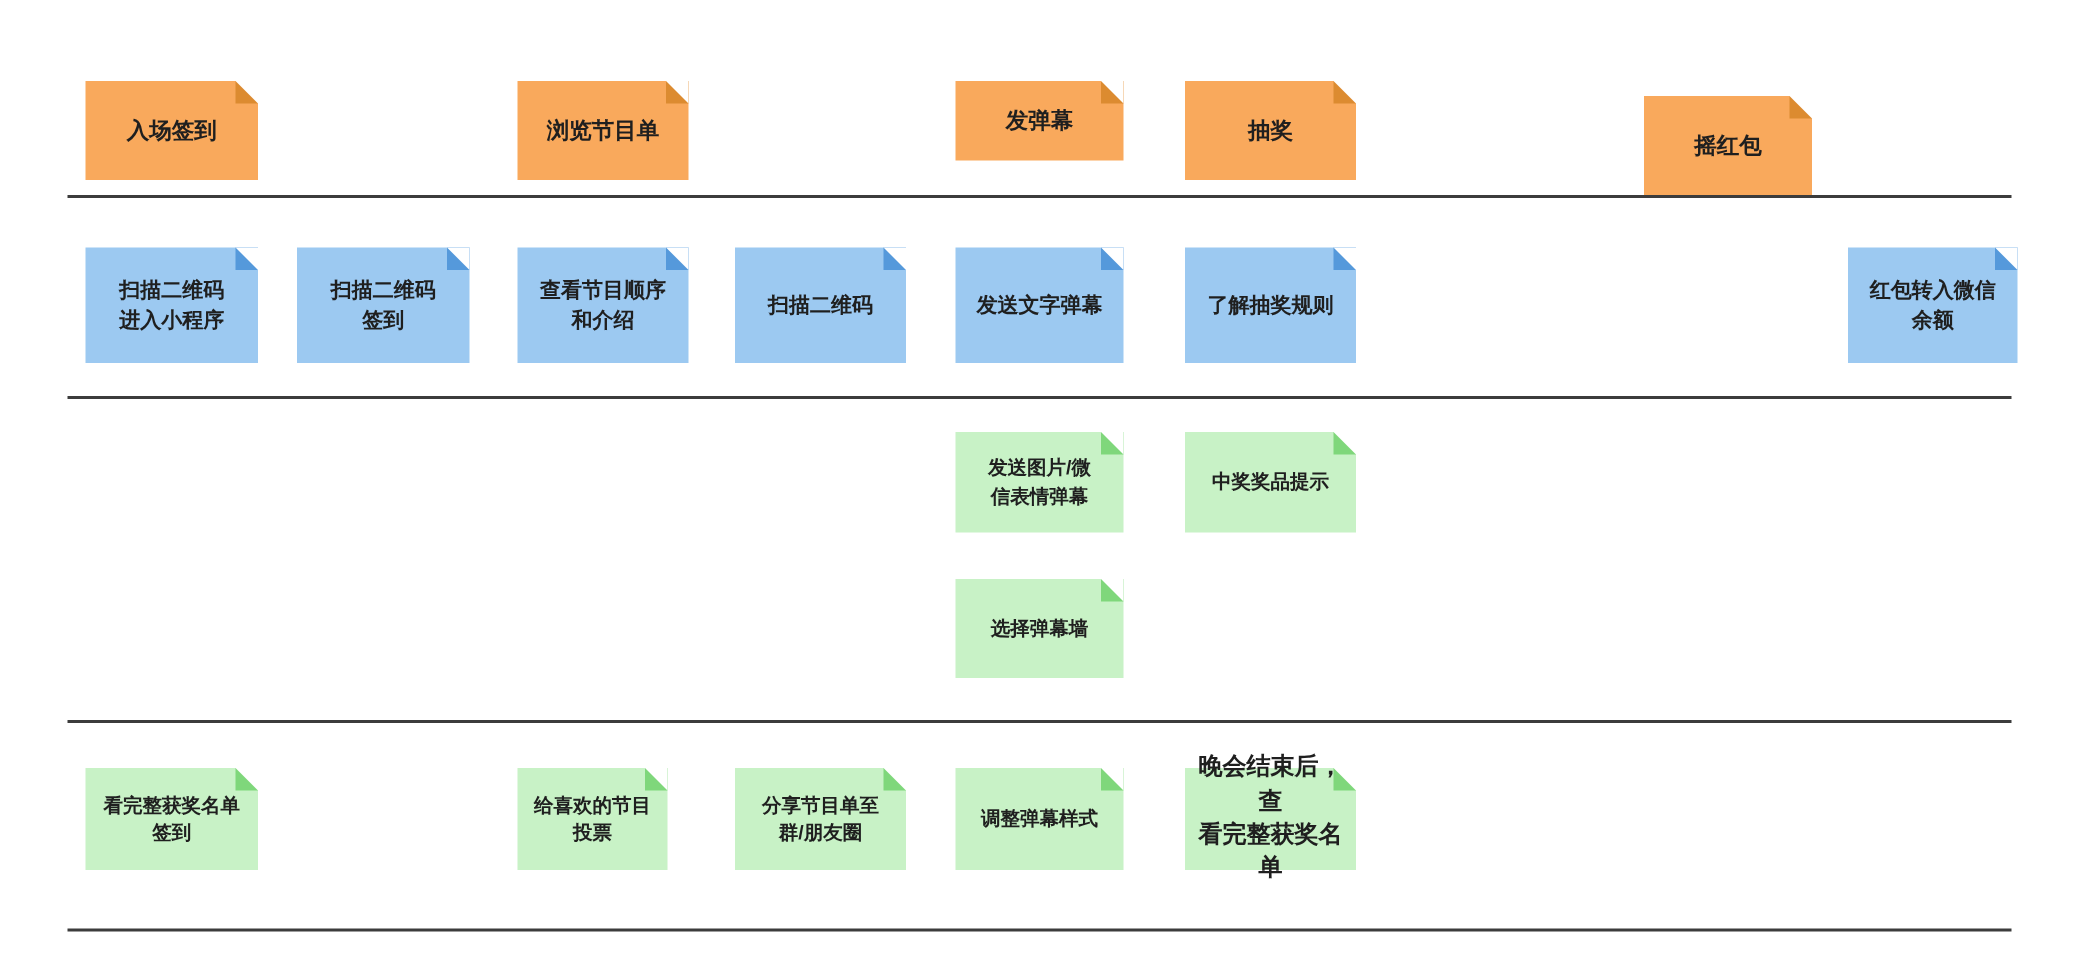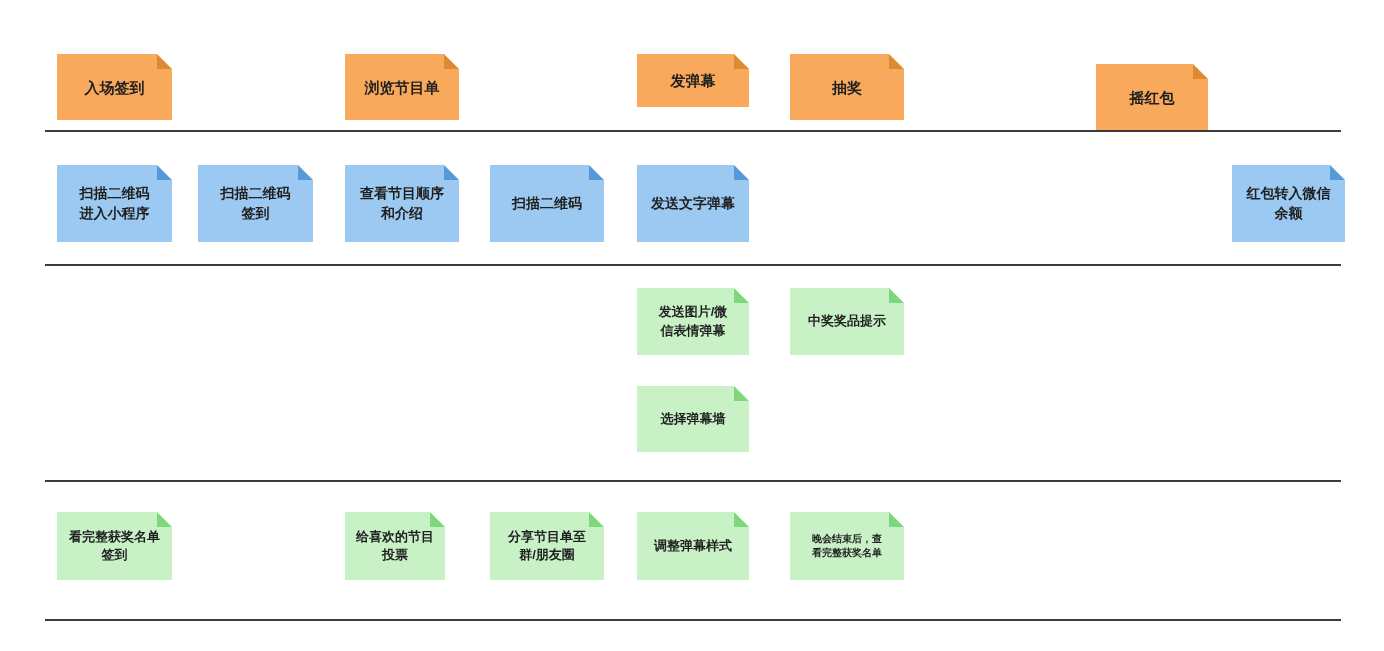--- a/index.html
+++ b/index.html
@@ -43,21 +43,21 @@
   }
   .note.activity { background: var(--activity-fill, #F9A95C); font-size: 15px; }
   .note.activity::after { border-color: transparent #ffffff var(--activity-fold, #DC8B30) transparent; }
 
   .note.task { background: var(--task-fill, #9CC9F1); font-size: 14px; }
   .note.task::after { border-color: transparent #ffffff var(--task-fold, #5599DB) transparent; }
 
   .note.detail { background: var(--detail-fill, #C8F2C6); font-size: 13px; }
   .note.detail::after { border-color: transparent #ffffff var(--detail-fold, #7FD77B) transparent; }
 
-  .note.small { font-size: 10px; }
+  .note.small { font-size: 16px; }
 
   .note-label { width: 100%; }
 </style>
 </head>
 <body>
 
 <div class="canvas">
 
   <div class="divider" style="top:130px"></div>
   <div class="divider" style="top:264px"></div>
@@ -91,20 +91,23 @@
   <div class="note task" style="left:345px;top:165px;width:114px;height:77px">
     <span class="note-label">查看节目顺序
 和介绍</span>
   </div>
   <div class="note task" style="left:490px;top:165px;width:114px;height:77px">
     <span class="note-label">扫描二维码</span>
   </div>
   <div class="note task" style="left:637px;top:165px;width:112px;height:77px">
     <span class="note-label">发送文字弹幕</span>
   </div>
+  <div class="note task" style="left:790px;top:165px;width:114px;height:77px">
+    <span class="note-label">了解抽奖规则</span>
+  </div>
   <div class="note task" style="left:1232px;top:165px;width:113px;height:77px">
     <span class="note-label">红包转入微信
 余额</span>
   </div>
 
   <div class="note detail" style="left:637px;top:288px;width:112px;height:67px">
     <span class="note-label">发送图片/微
 信表情弹幕</span>
   </div>
   <div class="note detail" style="left:790px;top:288px;width:114px;height:67px">

